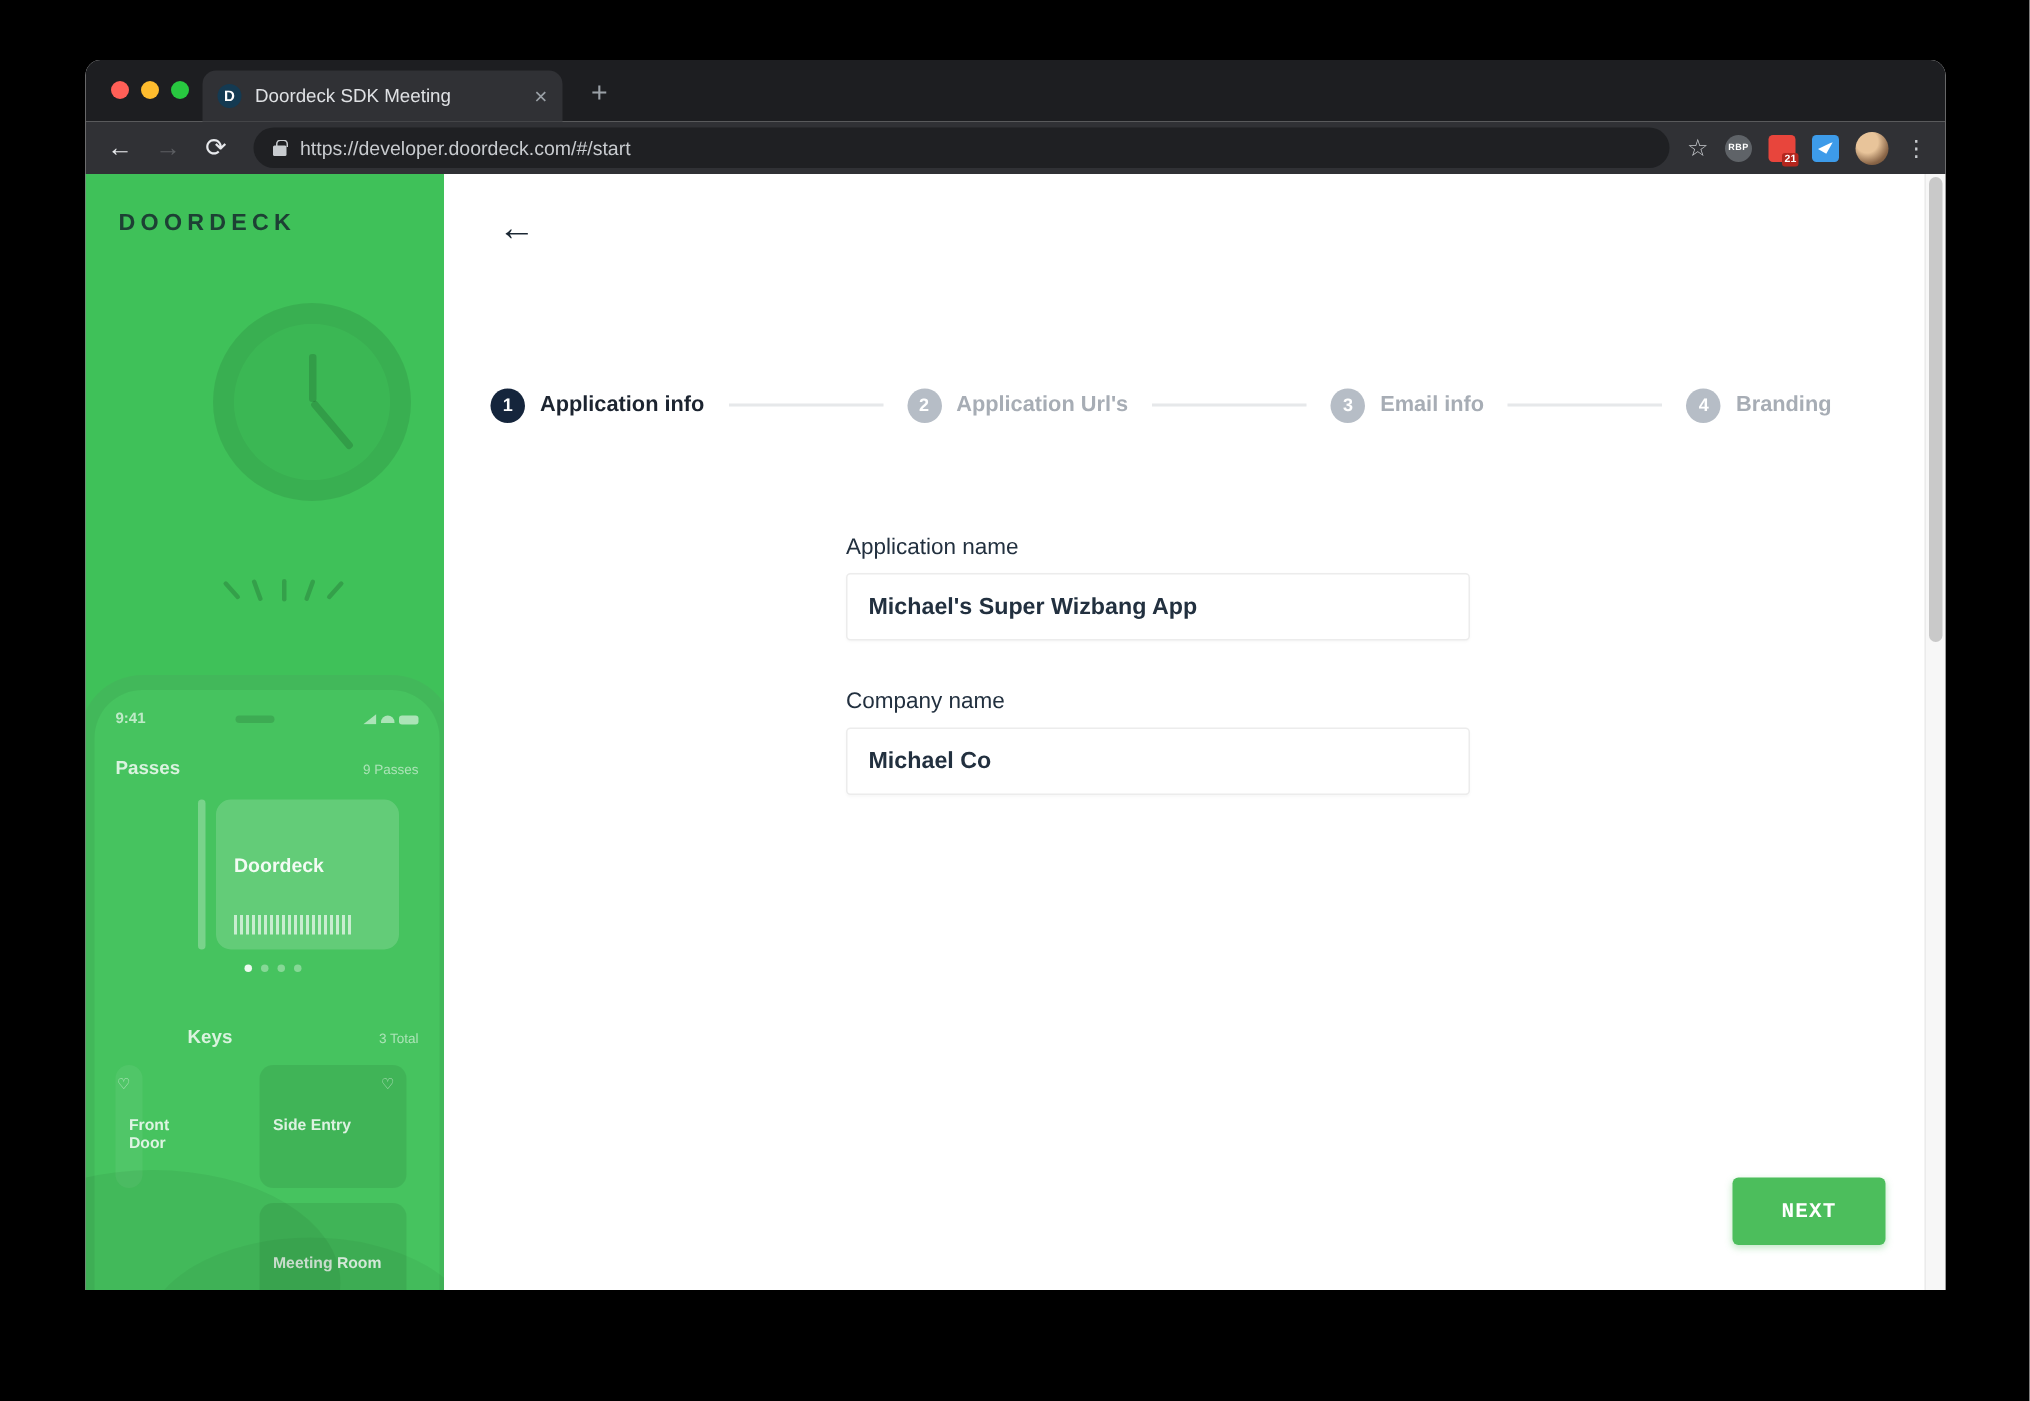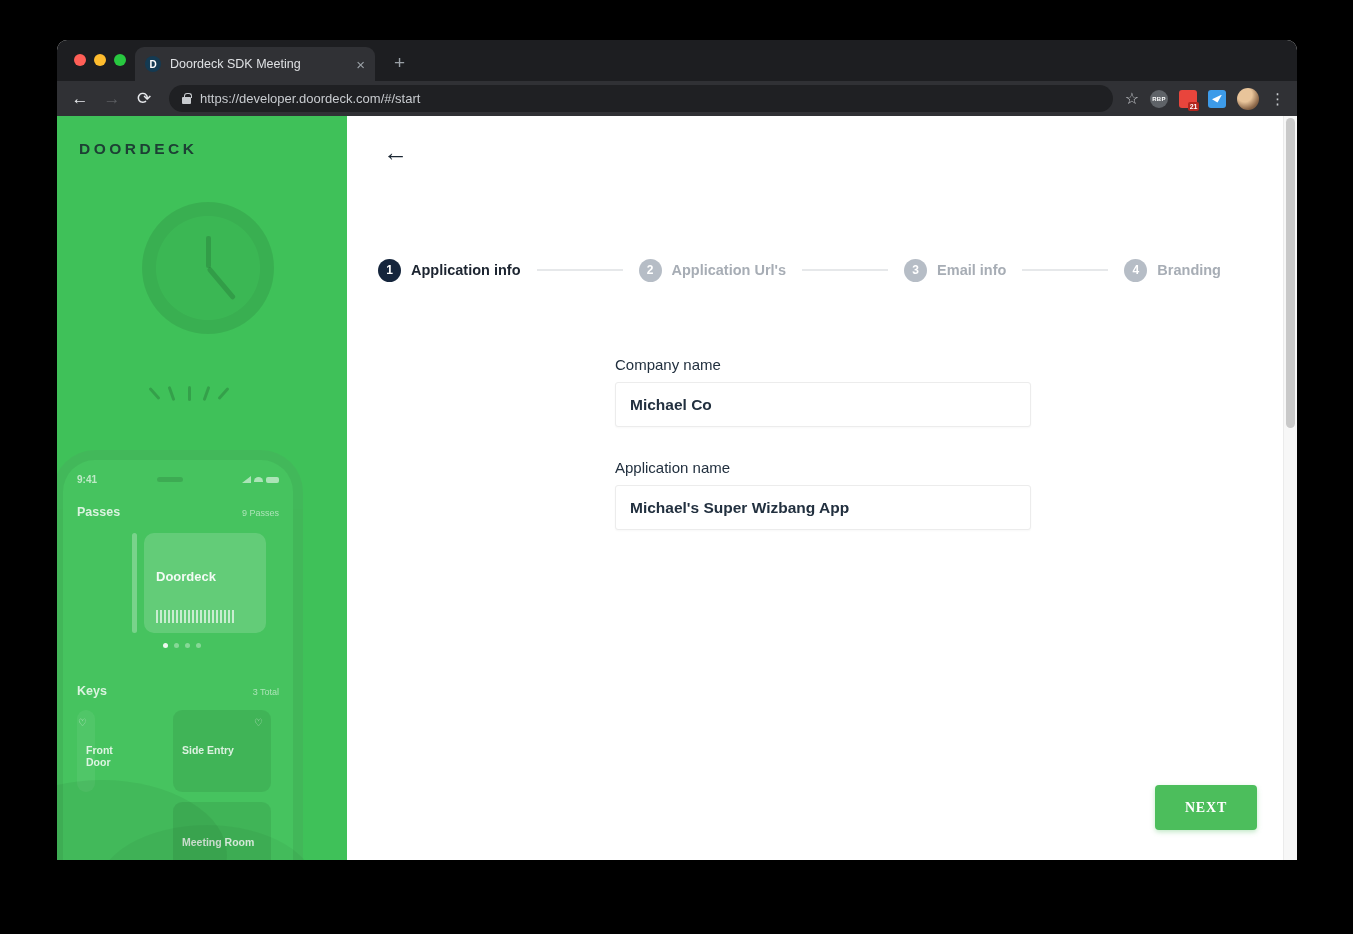--- a/index.html
+++ b/index.html
@@ -52,21 +52,21 @@
   .ext-blue::before { content:""; position:absolute; left:4px; top:5px; width:10px; height:8px;
     background:#fff; clip-path:polygon(0 60%, 100% 0, 55% 100%); }
   .avatar { width:22px; height:22px; border-radius:50%;
     background:radial-gradient(circle at 35% 30%, #e8c49a 0 35%, #8a6648 70%, #5c4430); }
   .menu-dots { color:#c8cbcf; font-size:15px; }
 
   
   .content { display:flex; height:744px; }
 
   
-  .sidebar { width:290px; background:#3fc159; position:relative; overflow:hidden; flex:none; }
+  .sidebar { width:239px; background:#3fc159; position:relative; overflow:hidden; flex:none; }
   .logo { position:absolute; left:22px; top:24px; color:#1d4034; font-size:15.5px;
     font-weight:800; letter-spacing:3.5px; }
   .clock { position:absolute; left:85px; top:86px; width:132px; height:132px; border-radius:50%;
     background:rgba(0,0,0,0.05); border:14px solid rgba(0,0,0,0.045); }
   .hand { position:absolute; left:50%; background:rgba(0,0,0,0.14); border-radius:2px; transform-origin:50% 100%; }
   .hand.hour { width:5px; height:32px; top:20px; margin-left:-2.5px; transform:rotate(0deg); }
   .hand.minute { width:5px; height:40px; top:12px; margin-left:-2.5px; transform:rotate(140deg); }
   .rays { position:absolute; left:96px; top:270px; width:72px; display:flex; justify-content:space-between; align-items:flex-end; }
   .ray { width:3px; height:15px; background:rgba(0,0,0,0.17); border-radius:2px; }
   .hill1 { position:absolute; left:-80px; bottom:-70px; width:250px; height:150px;
@@ -91,21 +91,21 @@
   .card-row { margin-top:14px; margin-left:55px; display:flex; gap:7px; }
   .card-sliver { width:5px; height:100px; background:rgba(255,255,255,0.28); border-radius:3px; }
   .pass-card { width:122px; height:100px; background:rgba(255,255,255,0.16); border-radius:10px; position:relative; }
   .pass-card .card-title { position:absolute; left:12px; top:36px; color:rgba(255,255,255,0.92);
     font-size:13px; font-weight:bold; }
   .barcode { position:absolute; left:12px; bottom:10px; width:78px; height:13px;
     background:repeating-linear-gradient(90deg, rgba(255,255,255,0.65) 0 2px, transparent 2px 4px); }
   .dots-row { margin-top:10px; margin-left:86px; display:flex; gap:6px; }
   .pdot { width:5px; height:5px; border-radius:50%; background:rgba(255,255,255,0.35); }
   .pdot.on { background:rgba(255,255,255,0.9); }
-  .keys-row { margin-top:36px; }
+  .keys-row { margin-top:36px;margin-left:48px; }
   .tiles { margin-top:12px; display:grid; grid-template-columns:86px 98px; gap:10px; }
   .tile { border-radius:9px; height:82px; padding:8px 9px; position:relative; }
   .tile.light { background:rgba(255,255,255,0.06); }
   .tile.dark { background:rgba(0,0,0,0.075); }
   .tile .heart { position:absolute; top:7px; right:8px; color:rgba(255,255,255,0.6); font-size:10px; }
   .tile .tile-label { position:absolute; left:9px; top:34px; color:rgba(255,255,255,0.82);
     font-size:10.5px; font-weight:bold; }
   .tile.meeting { grid-column:2; }
 
   
@@ -132,21 +132,21 @@
     padding:10px 14px; font-size:15px; font-weight:bold; color:#22303f; line-height:19px;
     box-shadow:0 1px 2px rgba(0,0,0,0.03); position:relative; }
   .ta-text { white-space:pre-line; }
   .caret { display:inline-block; width:2px; height:15px; background:#1c2430; vertical-align:text-bottom; margin-left:1px; }
   .resize-grip { position:absolute; right:3px; bottom:3px; width:10px; height:10px;
     background:repeating-linear-gradient(135deg, #bdbdbd 0 1px, transparent 1px 3.5px);
     clip-path:polygon(100% 0, 100% 100%, 0 100%); }
 
   .next-btn { position:absolute; right:26px; bottom:30px; width:102px; height:45px;
     background:#4cbe5c; border:none; border-radius:4px; color:#fff; font-size:14px; font-weight:bold;
-    letter-spacing:.8px; font-family:Liberation Serif, serif; box-shadow:0 2px 5px rgba(76,190,92,0.35); }
+    letter-spacing:.8px; font-family:Liberation Mono, monospace; box-shadow:0 2px 5px rgba(76,190,92,0.35); }
 
   
   .scrollbar { width:14px; background:#f7f7f7; border-left:1px solid #ebebeb; position:relative; flex:none; }
   .scroll-thumb { position:absolute; left:2px; right:2px; top:2px; height:310px; background:#c9c9c9; border-radius:6px; }
 </style>
 </head>
 <body>
 
 <div class="window">
 
@@ -277,27 +277,27 @@
         </div>
         <span class="step-line"></span>
         <div class="step">
           <span class="step-circle">4</span>
           <span class="step-label">Branding</span>
         </div>
       </div>
 
       <div class="form">
         <div class="form-group">
+          <label class="field-label">Application name</label>
+          <input class="text-input" type="text" value="Michael's Super Wizbang App" style="">
+        </div>
+        <div class="form-group">
           <label class="field-label">Company name</label>
           <input class="text-input" type="text" value="Michael Co" style="">
         </div>
-        <div class="form-group">
-          <label class="field-label">Application name</label>
-          <input class="text-input" type="text" value="Michael's Super Wizbang App" style="">
-        </div>
       </div>
 
       <button class="next-btn">NEXT</button>
     </div>
 
     <div class="scrollbar">
       <span class="scroll-thumb"></span>
     </div>
   </div>
 </div>

